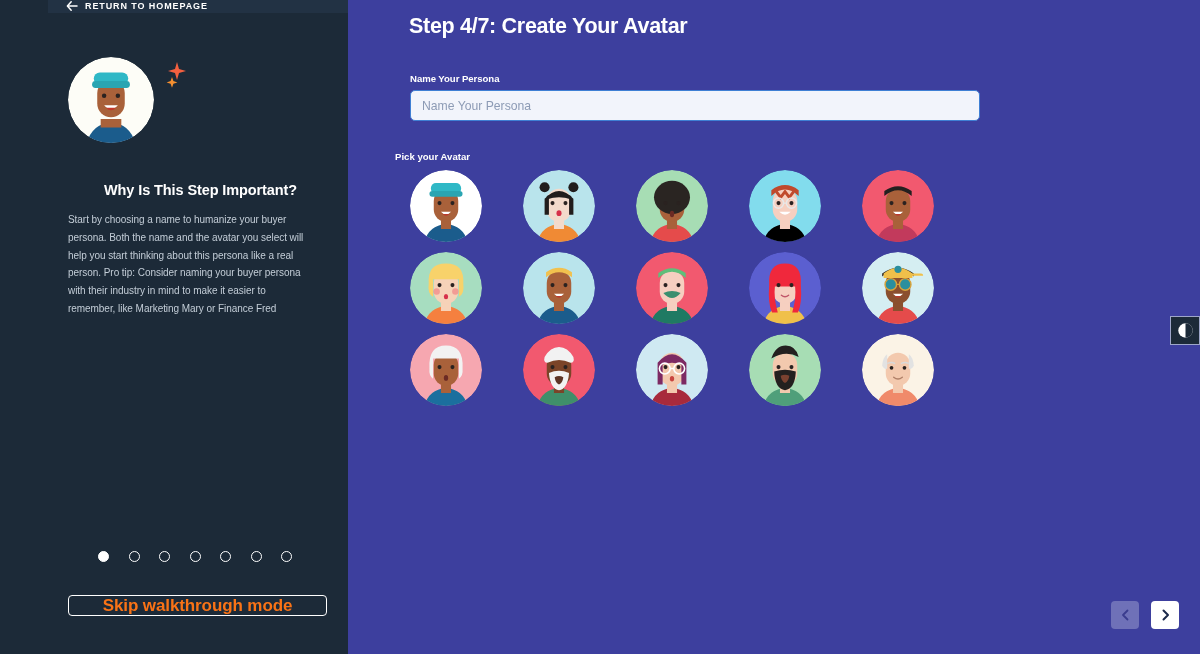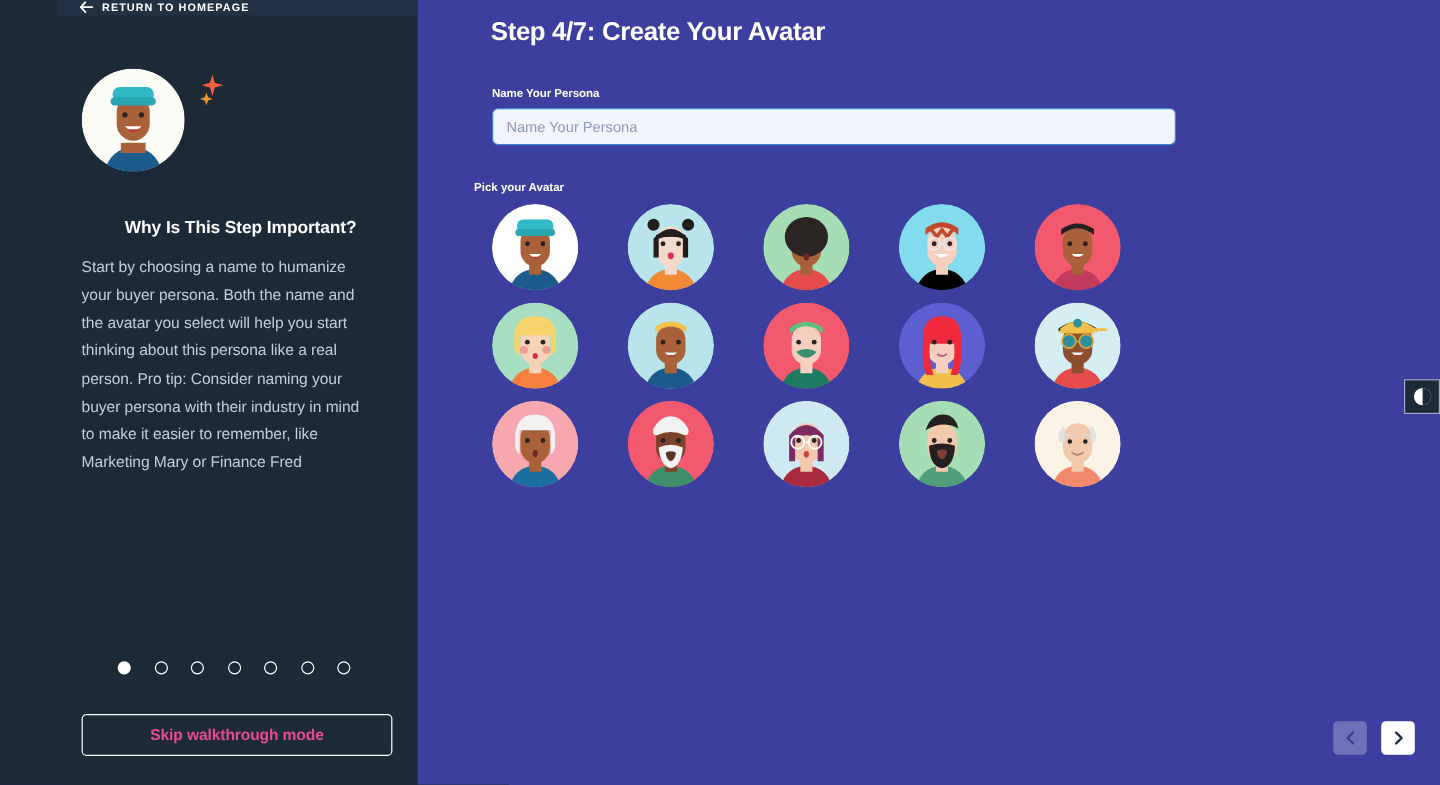--- a/index.html
+++ b/index.html
@@ -34,40 +34,40 @@
   .sparkles { position:absolute; left:92px; top:3px; }
 
   .side-heading {
     position:absolute; left:20px; top:182px;
     color:#ffffff; font-size:14.5px; font-weight:bold;
     letter-spacing:-0.1px;
     margin-left:36px;
   }
   .side-body {
     position:absolute; left:20px; top:211px; width:238px;
-    color:#c3cdd7; font-size:13px; line-height:1.78;
+    color:#c3cdd7; font-size:10px; line-height:1.78;
     letter-spacing:-0.05px;
   }
 
   .dots {
     position:absolute; left:50px; top:551px;
     display:flex; gap:19.5px; align-items:center;
   }
   .dot {
     width:11px; height:11px; border-radius:50%;
     border:1.5px solid #ffffff; background:transparent;
     cursor:pointer;
   }
   .dot.active { background:#ffffff; }
 
   .skip-btn {
     position:absolute; left:20px; top:595px;
-    width:259px; height:35px; border-radius:4px;
+    width:259px; height:21px; border-radius:4px;
     border:1.5px solid #ffffff; background:transparent;
-    color:#ec4899; font-size:13px; font-weight:bold;
+    color:#f97316; font-size:17px; font-weight:bold;
     font-family:"Liberation Sans", sans-serif;
     cursor:pointer; letter-spacing:-0.1px;
   }
 
   
   .main {
     flex:1; height:654px; background:#3d3f9e;
     position:relative;
   }
   .step-title {

